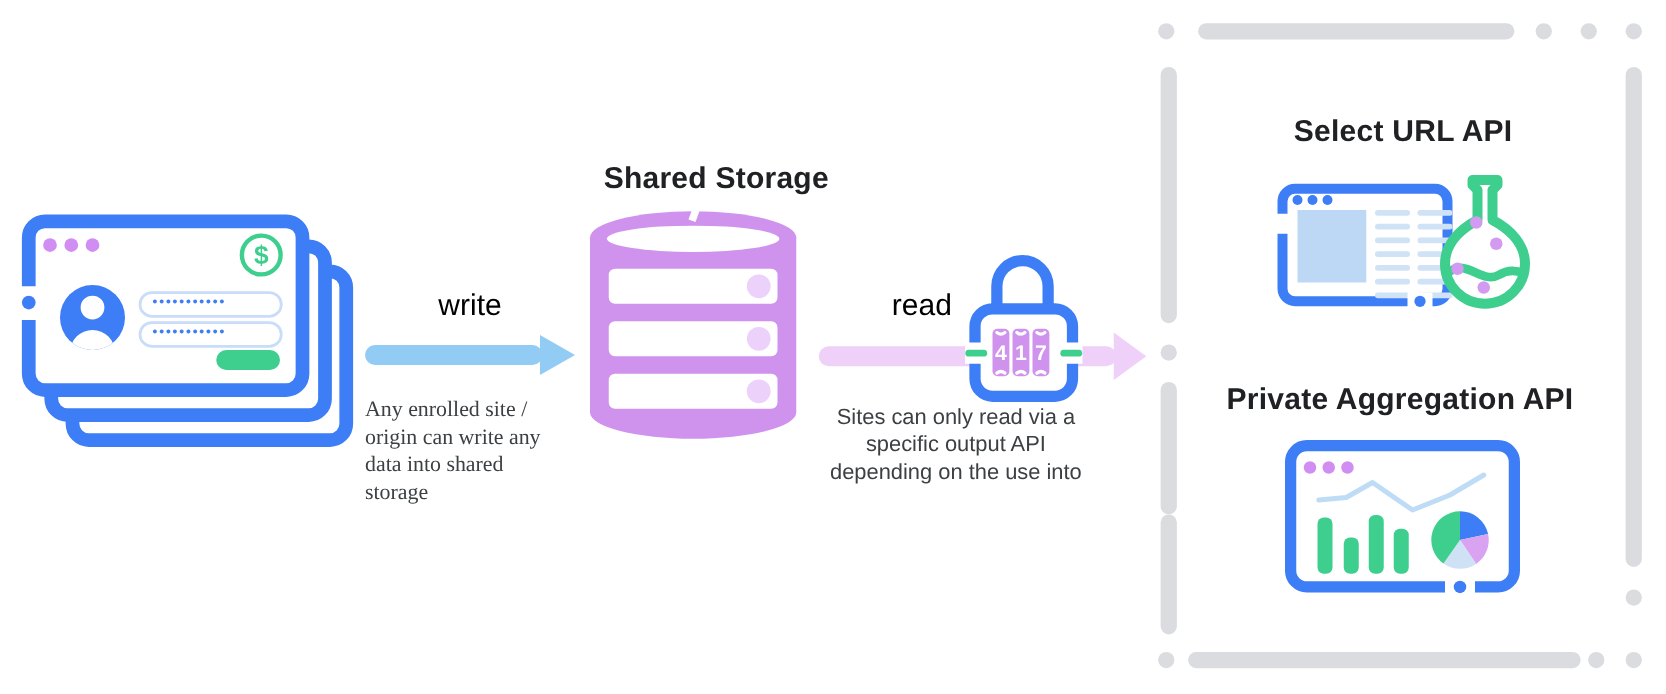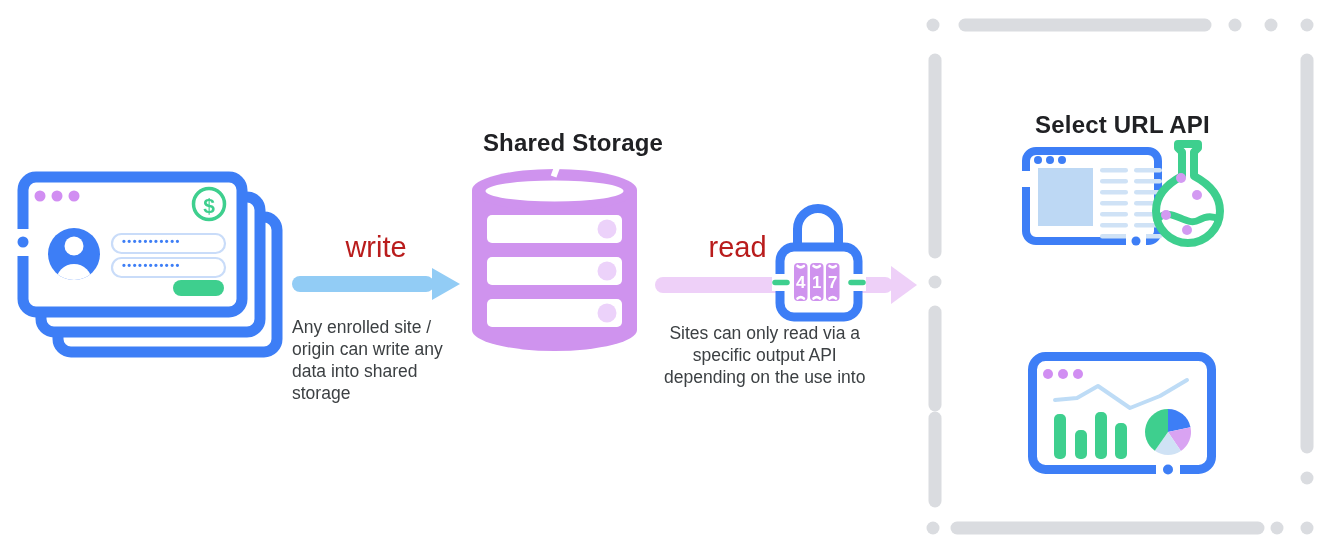--- a/index.html
+++ b/index.html
@@ -1,20 +1,20 @@
 <!DOCTYPE html>
 <html><head>
 <meta charset="utf-8">
 <style>
   html,body{margin:0;padding:0;background:#fff;}
   .canvas{position:relative;width:1333px;height:555px;background:#ffffff;overflow:hidden;
           font-family:"Liberation Sans", sans-serif;}
   .abs{position:absolute;}
   .section-title{font-size:24px;font-weight:700;color:#202124;text-align:center;letter-spacing:.2px;}
-  .flow-label{font-size:29px;font-weight:400;color:#b91c1c;text-align:center;}
+  .flow-label{font-size:24px;font-weight:400;color:#000000;text-align:center;}
   .desc{font-size:17.5px;line-height:22px;color:#3c4043;white-space:nowrap;}
 </style>
 </head>
 <body>
 
 <div class="canvas">
 
   <svg class="abs" style="left:5px;top:160px;" width="295" height="210" viewBox="0 0 295 210">
     <defs>
       <clipPath id="avClip">
@@ -59,21 +59,21 @@
     <rect x="168" y="120" width="51" height="16" rx="8" fill="#3ecf8e"></rect>
   </svg>
 
   <div class="abs flow-label" style="left:292px;top:231px;width:168px;">write</div>
 
   <svg class="abs" style="left:288px;top:266px;" width="176" height="36" viewBox="0 0 176 36">
     <rect x="4" y="10" width="142" height="16" rx="8" fill="#92ccf5"></rect>
     <polygon points="144,2 172,18 144,34" fill="#92ccf5"></polygon>
   </svg>
 
-  <div class="abs desc" style="left:292px;top:316px;">
+  <div class="abs desc" style="left:292px;top:316px;font-family:Liberation Serif, serif;">
     <div>Any enrolled site /</div>
     <div>origin can write any</div>
     <div>data into shared</div>
     <div>storage</div>
   </div>
 
   <div class="abs section-title" style="left:448px;top:129px;width:250px;">Shared Storage</div>
 
   <svg class="abs" style="left:465px;top:162px;" width="185" height="195" viewBox="0 0 185 195">
 
@@ -157,21 +157,21 @@
     <path d="M357,520 L357.01,520"></path>
       <path d="M338,520 L37,520"></path>
       <path d="M13,520 L13.01,520"></path>
 
     <path d="M15,52 L15,244"></path>
       <path d="M15,274 L15,274.01"></path>
       <path d="M15,304 L15,397"></path>
       <path d="M15,410 L15,493"></path>
   </svg>
 
-  <div class="abs section-title" style="left:1000px;top:92px;width:245px;margin-top:19px;">Select URL API</div>
+  <div class="abs section-title" style="left:1000px;top:92px;width:245px;">Select URL API</div>
 
   <svg class="abs" style="left:1015px;top:133px;" width="215" height="127" viewBox="0 0 215 127">
     <rect x="11" y="18" width="132" height="90" rx="10" fill="#ffffff" stroke="#3d7ef6" stroke-width="8"></rect>
     <rect x="3" y="38" width="16" height="16" fill="#ffffff"></rect>
     <g fill="#3d7ef6">
       <circle cx="23" cy="27" r="4"></circle>
         <circle cx="35" cy="27" r="4"></circle>
         <circle cx="47" cy="27" r="4"></circle>
     </g>
     <rect x="23" y="35" width="55" height="58" fill="#bdd8f4"></rect>
@@ -200,20 +200,21 @@
       <path d="M142,87 C156,71 170,95 184,87 C193,81.5 200,84 204,86" fill="none" stroke="#3ecf8e" stroke-width="7" stroke-linecap="round"></path>
       <g fill="#d39af2">
         <circle cx="166" cy="45" r="5"></circle>
           <circle cx="182" cy="62" r="5"></circle>
         <circle cx="151" cy="82" r="5"></circle>
           <circle cx="172" cy="97" r="5"></circle>
       </g>
     </g>
   </svg>
 
+  <div class="abs section-title" style="left:955px;top:306px;width:330px;">Private Aggregation API</div>
 
   <svg class="abs" style="left:1028px;top:352px;" width="192" height="126" viewBox="0 0 192 126">
     <rect x="4.5" y="4.5" width="179" height="113" rx="13" fill="#ffffff" stroke="#3d7ef6" stroke-width="9"></rect>
     <rect x="128" y="110" width="24" height="14" fill="#ffffff"></rect>
     <circle cx="140" cy="117.5" r="5" fill="#3d7ef6"></circle>
     <g fill="#d18ef2">
       <circle cx="20" cy="22" r="5"></circle>
         <circle cx="35" cy="22" r="5"></circle>
         <circle cx="50" cy="22" r="5"></circle>
     </g>

